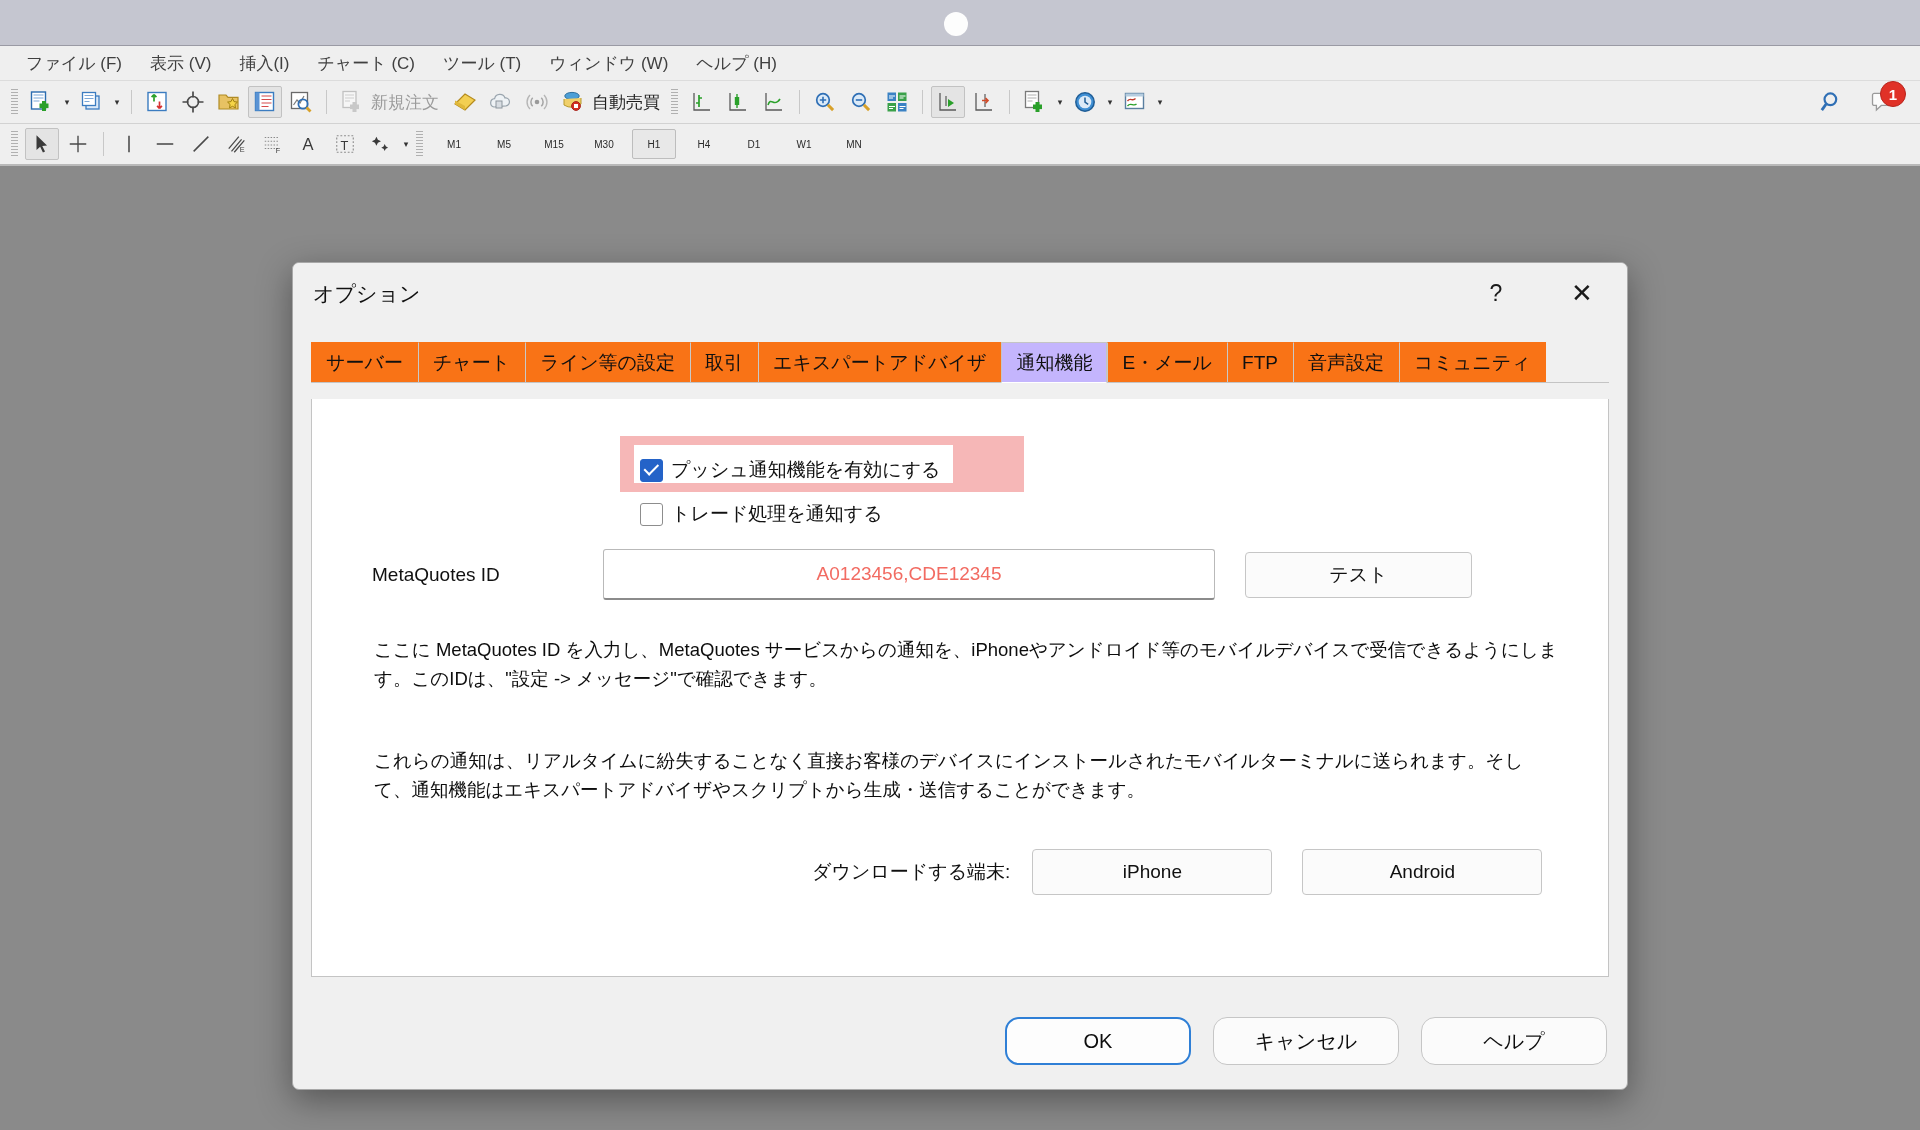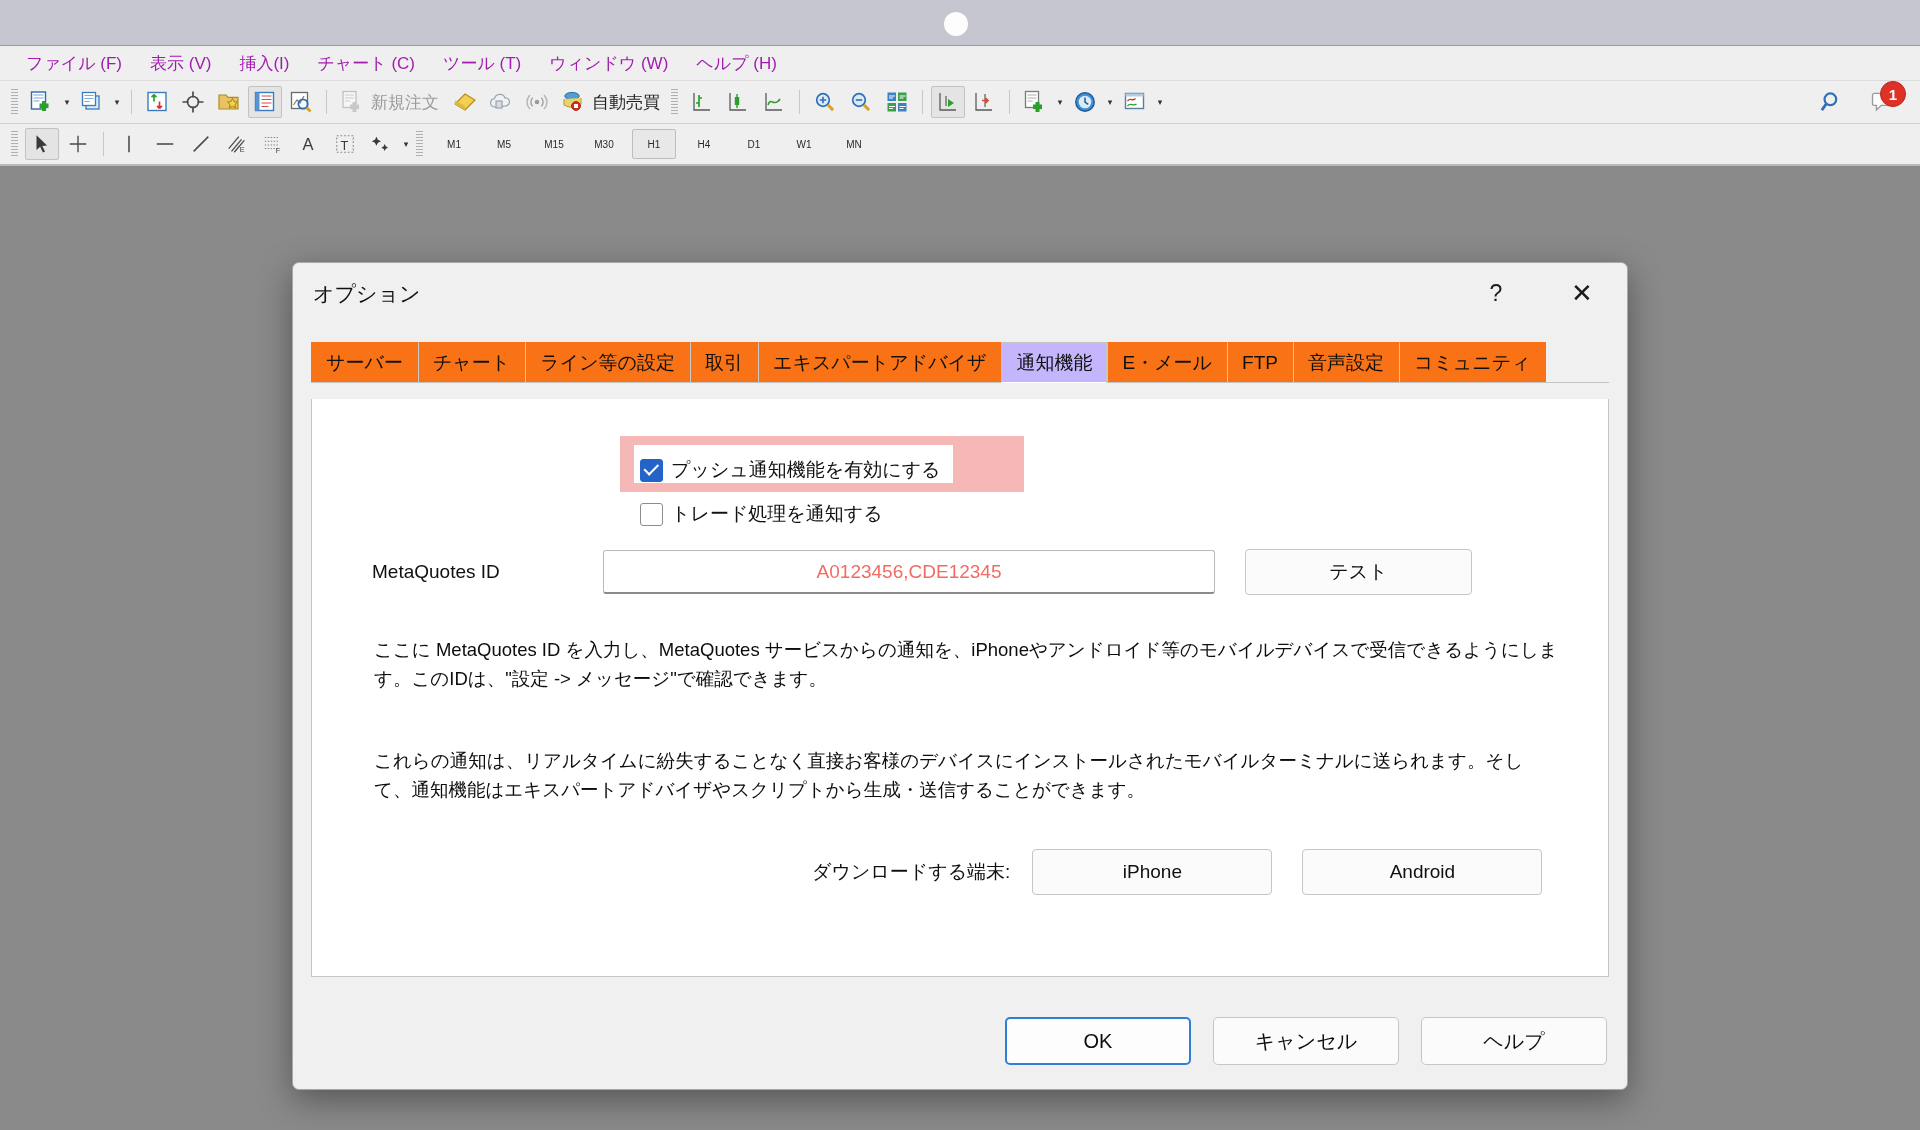--- a/index.html
+++ b/index.html
@@ -32,21 +32,21 @@
 
   
   .menubar {
     position: absolute; left: 0; top: 0; width: 1920px; height: 35px;
     background: #efefef;
     border-bottom: 1px solid #dcdcdc;
     display: flex; align-items: center;
     padding-left: 12px;
   }
   .menu-item {
-    font-size: 17px; color: #a21caf; padding: 4px 14px;
+    font-size: 17px; color: #404040; padding: 4px 14px;
     white-space: nowrap; cursor: default;
   }
 
   
   .toolbar1 {
     position: absolute; left: 0; top: 35px; width: 1920px; height: 43px;
     background: #efefef; border-bottom: 1px solid #d2d2d2;
     display: flex; align-items: center; padding-left: 8px;
   }
   
@@ -192,21 +192,21 @@
 
   .mq-row {
     position: absolute; left: 60px; top: 150px;
     width: 1100px; display: flex; align-items: center;
   }
   .mq-label {
     width: 244px; text-align: left; padding-right: 20px;
     font-size: 19px; color: #101010;
   }
   .mq-input {
-    width: 648px; height: 44px;
+    width: 648px; height: 51px;
     border: 1px solid #b9b9b9; border-bottom: 2px solid #8b8b8b;
     border-radius: 3px; background: #fff;
     font-family: "Liberation Sans", sans-serif;
     font-size: 19px; color: #f26b62;
     text-align: center; outline: none;
   }
   .mq-test {
     margin-left: 30px; width: 240px; height: 46px;
     border: 1px solid #c6c6c6; border-radius: 4px;
     background: #fbfbfb; font-size: 19px; color: #101010;
@@ -235,21 +235,21 @@
   .dl-btn:last-child { margin-right: 0; }
 
   
   .dlg-footer {
     height: 96px; flex: none;
     display: flex; align-items: center; justify-content: flex-end;
     padding-right: 20px; gap: 22px;
   }
   .footer-btn {
     width: 186px; height: 48px;
-    border: 1px solid #c6c6c6; border-radius: 5px;
+    border: 1px solid #c6c6c6; border-radius: 14px;
     background: #fbfbfb; font-size: 20px; color: #0d0d0d;
     font-family: "Liberation Sans", sans-serif;
   }
   .footer-btn.primary { border: 2px solid #2f7fd6; background: #fdfdfd; }
 </style>
 </head>
 <body>
 
 <div id="root">
 

